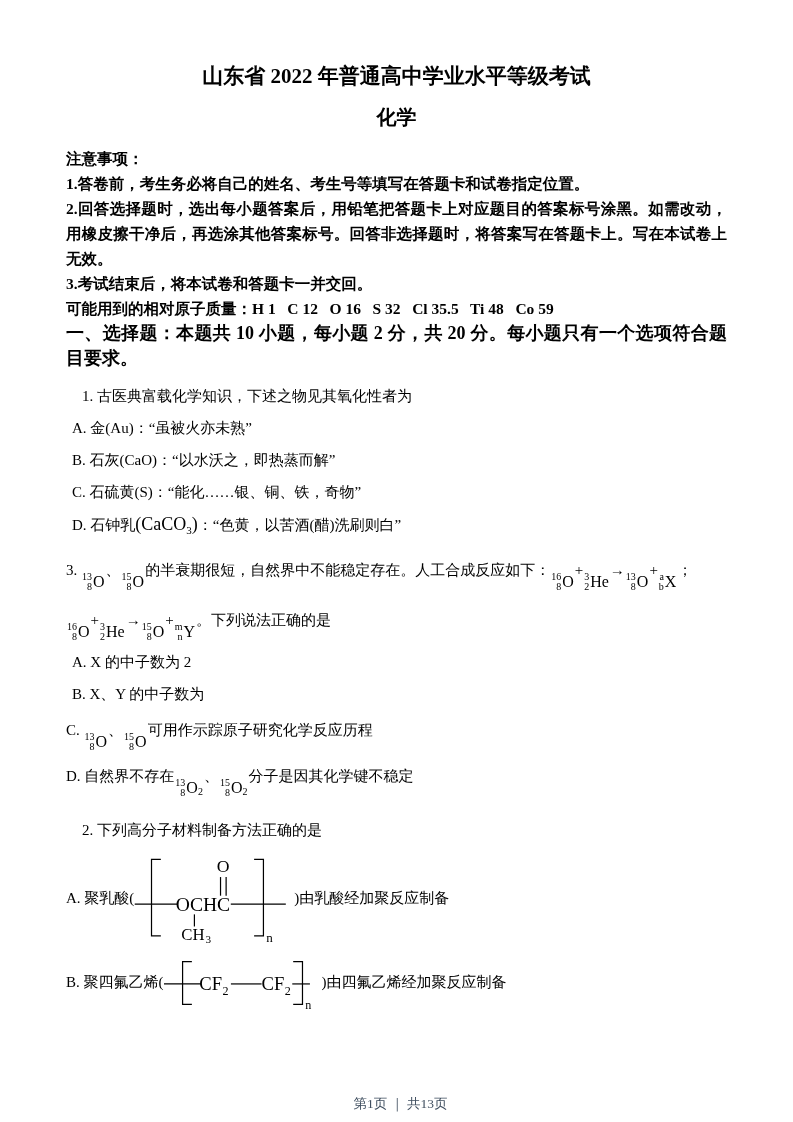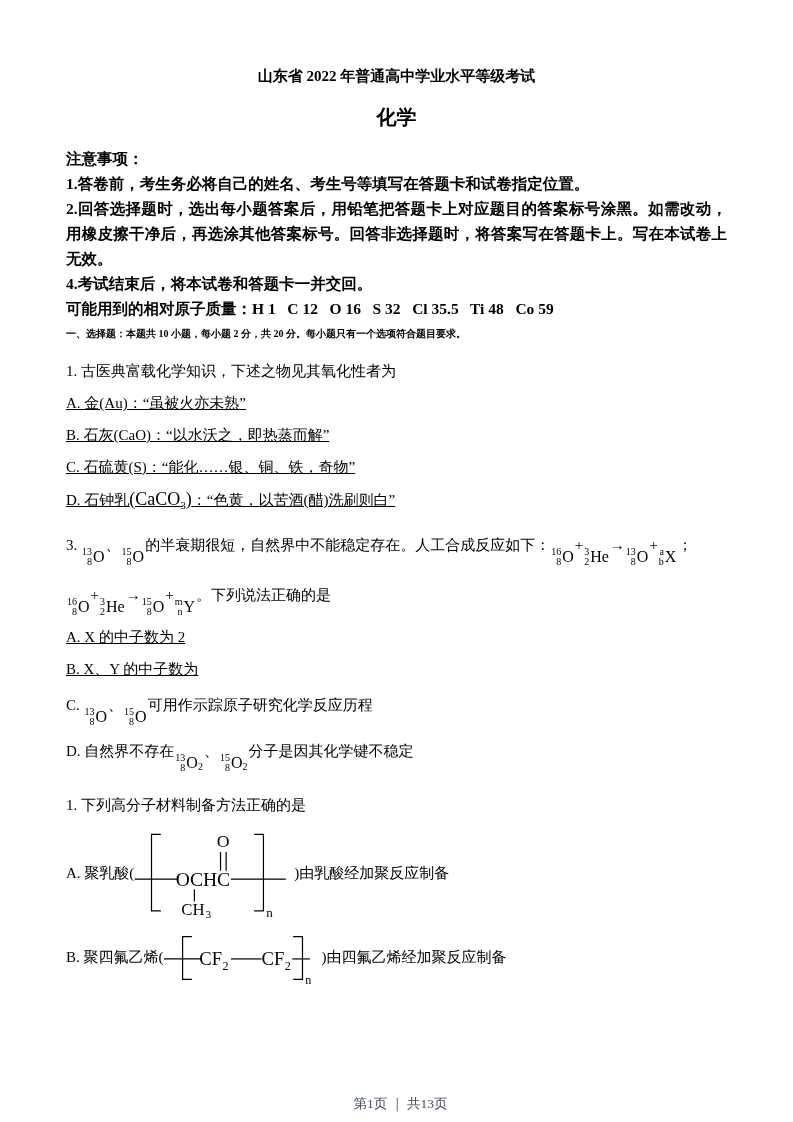--- a/index.html
+++ b/index.html
@@ -7,33 +7,33 @@
     position:relative;
     width:793px;height:1122px;
     background:#ffffff;color:#000;
     font-family:"Liberation Serif","DejaVu Serif",serif;
     box-sizing:border-box;
     padding:62px 66px 0 66px;
     overflow:hidden;
   }
   .title{
     margin:0;text-align:center;
-    font-size:15px;font-weight:bold;line-height:28px;
+    font-size:21px;font-weight:bold;line-height:28px;
     font-family:"Liberation Serif","DejaVu Serif",serif;
   }
   .subject{
     margin:14px 0 0 0;text-align:center;
     font-size:20px;font-weight:bold;line-height:26px;
   }
   .notices{margin-top:16px;font-weight:bold;font-size:15.5px;font-family:Liberation Serif, serif;}
   .notices p{margin:0;line-height:25px;text-align:justify;}
   .atomic{margin:0;font-weight:bold;font-size:15.5px;line-height:26px;white-space:pre-wrap;}
-  .section-head{margin:0;font-weight:bold;font-size:10px;line-height:26px;}
-  .stem{margin:13px 0 0 0;font-size:15px;line-height:24px;}
-  .opt{margin:9px 0 0 0;font-size:15px;line-height:23px;text-decoration:underline;}
+  .section-head{margin:0;font-weight:bold;font-size:18px;line-height:26px;}
+  .stem{margin:13px 0 0 16px;font-size:15px;line-height:24px;}
+  .opt{margin:9px 0 0 6px;font-size:15px;line-height:23px;}
   .opt2col{display:grid;grid-template-columns:1fr 1fr;column-gap:6px;}
   .formula{font-size:18px;}
   .formula .fsub{font-size:11px;vertical-align:-4px;}
   
   .nuc{display:inline-flex;align-items:center;vertical-align:-5px;margin:0 1px;}
   .nuc .st{display:inline-flex;flex-direction:column;align-items:flex-end;font-size:10px;line-height:10px;margin-right:1px;}
   .nuc .sym{font-size:16px;line-height:16px;}
   .nuc .s2{font-size:10px;align-self:flex-end;transform:translateY(3px);}
   .q3line{margin:10px 0 0 0;font-size:15px;line-height:37px;}
   .q3opt{margin:8px 0 0 0;font-size:15px;line-height:33px;}
@@ -51,21 +51,21 @@
 
 <div class="page">
 
   <h1 class="title">山东省 2022 年普通高中学业水平等级考试</h1>
   <h2 class="subject">化学</h2>
 
   <div class="notices">
     <p>注意事项：</p>
     <p>1.答卷前，考生务必将自己的姓名、考生号等填写在答题卡和试卷指定位置。</p>
     <p>2.回答选择题时，选出每小题答案后，用铅笔把答题卡上对应题目的答案标号涂黑。如需改动，用橡皮擦干净后，再选涂其他答案标号。回答非选择题时，将答案写在答题卡上。写在本试卷上无效。</p>
-    <p>4.考试结束后，将本试卷和答题卡一并交回。</p>
+    <p>3.考试结束后，将本试卷和答题卡一并交回。</p>
     <p class="atomic">可能用到的相对原子质量：H 1   C 12   O 16   S 32   Cl 35.5   Ti 48   Co 59</p>
     <p class="section-head">一、选择题：本题共 10 小题，每小题 2 分，共 20 分。每小题只有一个选项符合题目要求。</p>
   </div>
 
   <div>
     <p class="stem">1. 古医典富载化学知识，下述之物见其氧化性者为</p>
     <p class="opt">A. 金(Au)：“虽被火亦未熟”</p>
     <p class="opt">B. 石灰(CaO)：“以水沃之，即热蒸而解”</p>
     <p class="opt">C. 石硫黄(S)：“能化……银、铜、铁，奇物”</p>
     <p class="opt"><span>D. 石钟乳</span><span class="formula"><span>(CaCO</span><span class="fsub">3</span><span>)</span></span><span>：“色黄，以苦酒(醋)洗刷则白”</span></p>
@@ -163,21 +163,21 @@
           <span class="st">
             <span>15</span>
             <span>8</span>
           </span>
           <span class="sym">O</span>
           <span class="s2">2</span>
         </span><span>分子是因其化学键不稳定</span></p>
   </div>
 
   <div>
-    <p class="stem">1. 下列高分子材料制备方法正确的是</p>
+    <p class="stem">2. 下列高分子材料制备方法正确的是</p>
 
     <div class="q4row">
       <span>A. 聚乳酸(</span>
       <span class="svgwrap">
         <svg width="160" height="97" viewBox="0 0 170 104">
           <line x1="0" y1="58" x2="46" y2="58"></line>
           <path d="M28,10 L18,10 L18,92 L28,92"></path>
           <text x="44" y="65" font-size="21">OCHC</text>
           <text x="88" y="24" font-size="19">O</text>
           <line x1="92" y1="29" x2="92" y2="49"></line>

